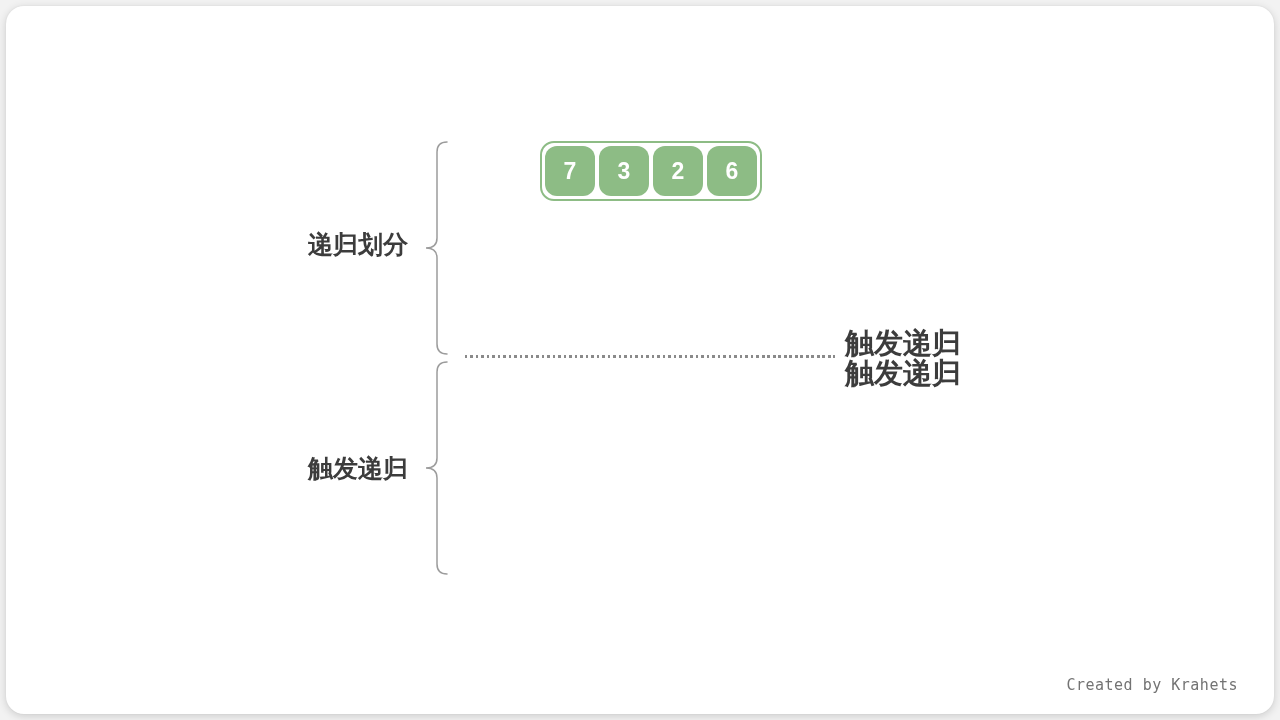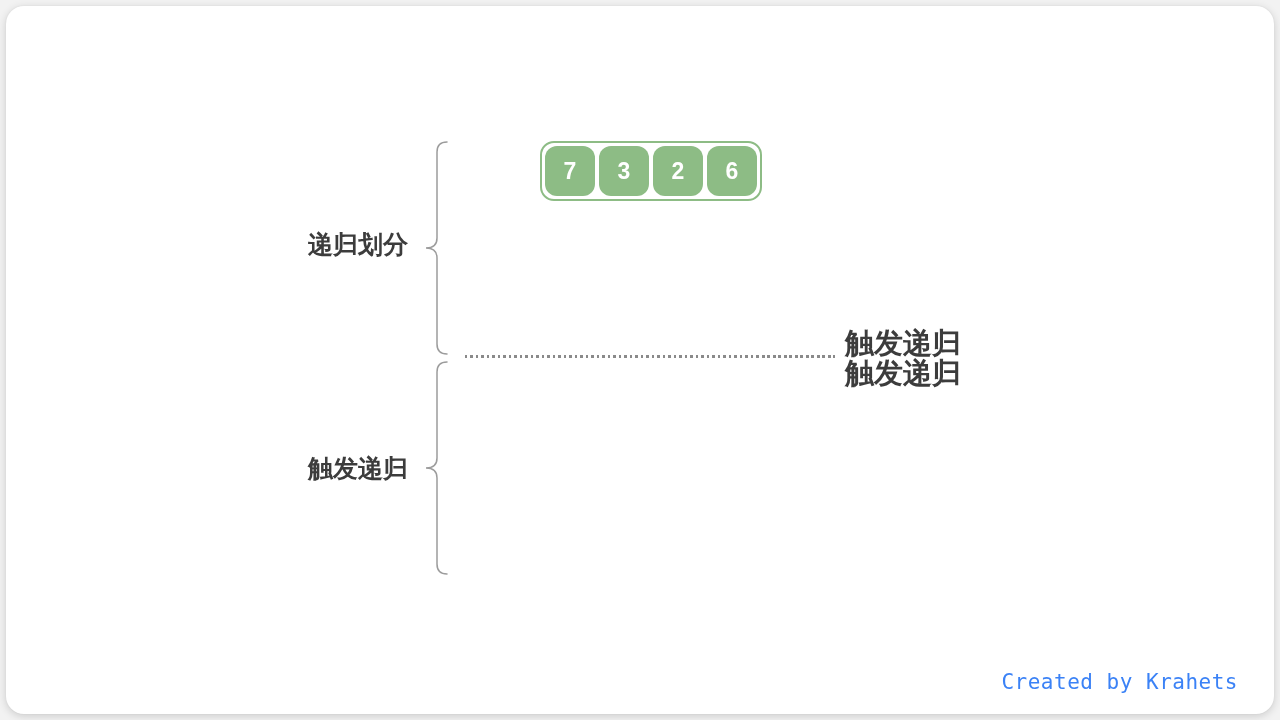--- a/index.html
+++ b/index.html
@@ -69,22 +69,22 @@
     font-size: 29px;
     font-weight: bold;
     color: #3c3c3c;
     line-height: 30px;
     white-space: nowrap;
   }
   .footer-credit {
     position: absolute;
     right: 36px; bottom: 20px;
     font-family: "DejaVu Sans Mono", monospace;
-    font-size: 21px;
-    color: #3b82f6;
+    font-size: 15px;
+    color: #737373;
     letter-spacing: 0.5px;
   }
 </style>
 </head>
 <body>
 
 <div class="card">
 
   <div class="phase-label" id="label-divide">递归划分</div>
 

